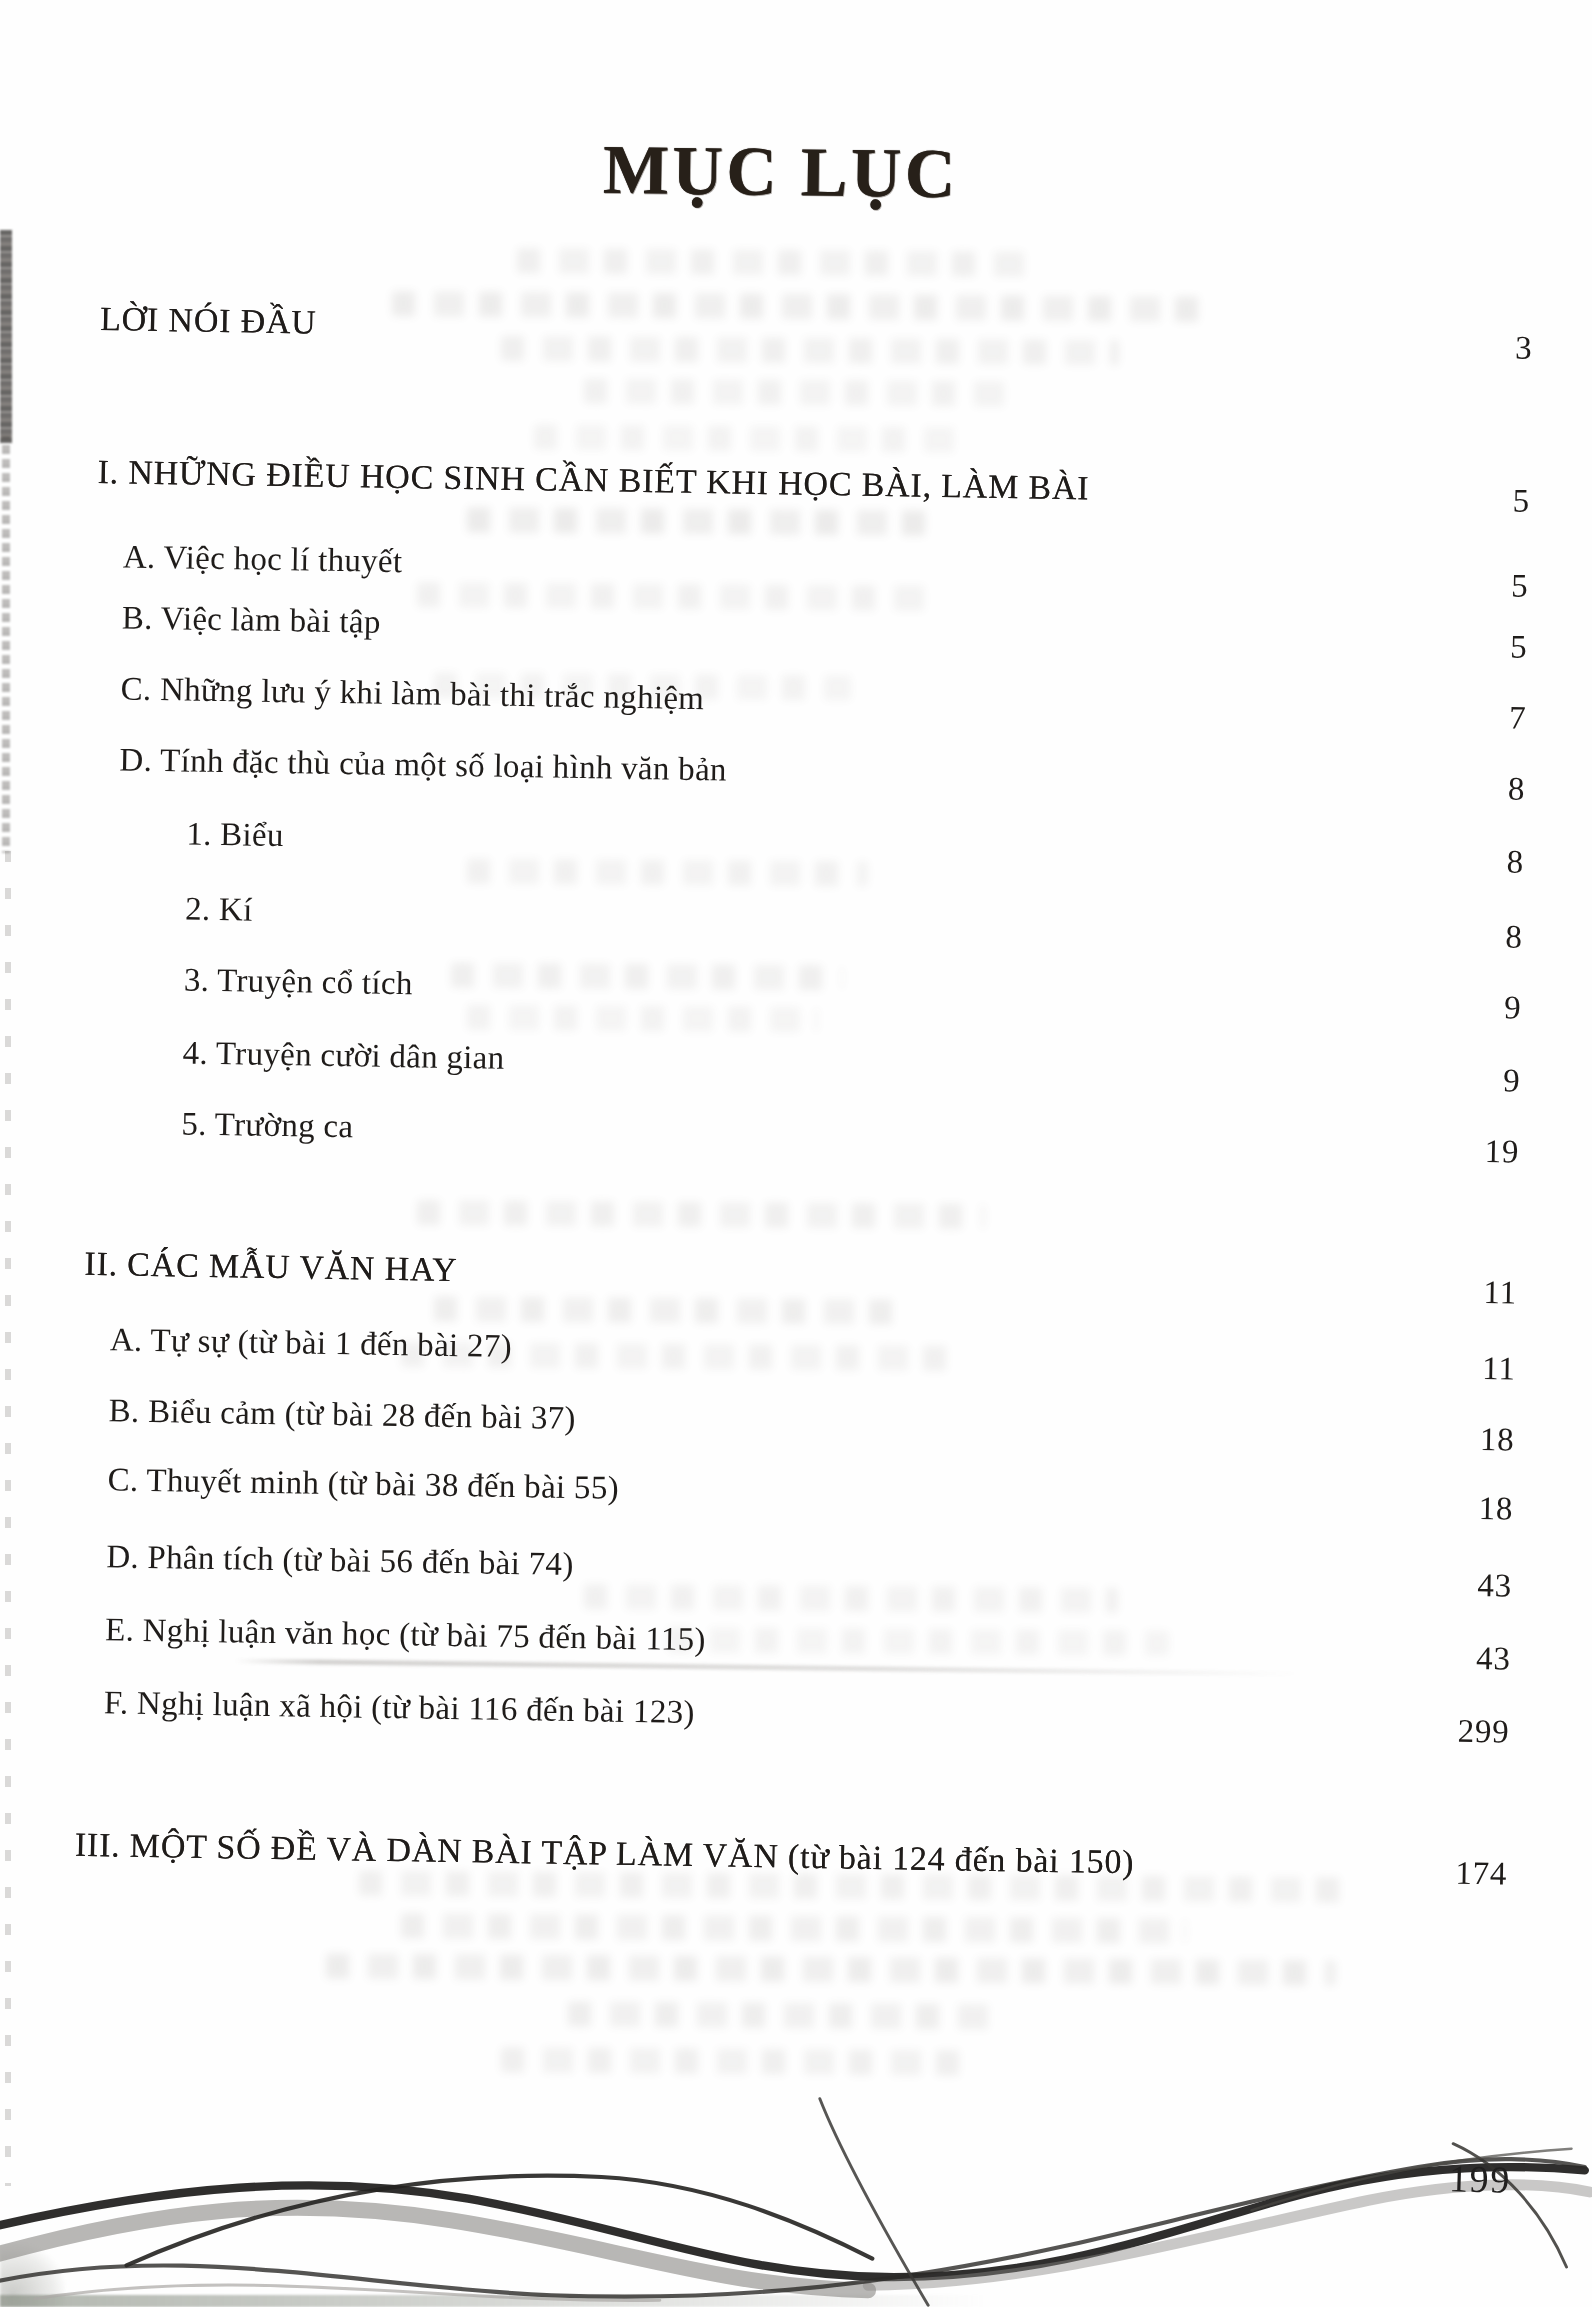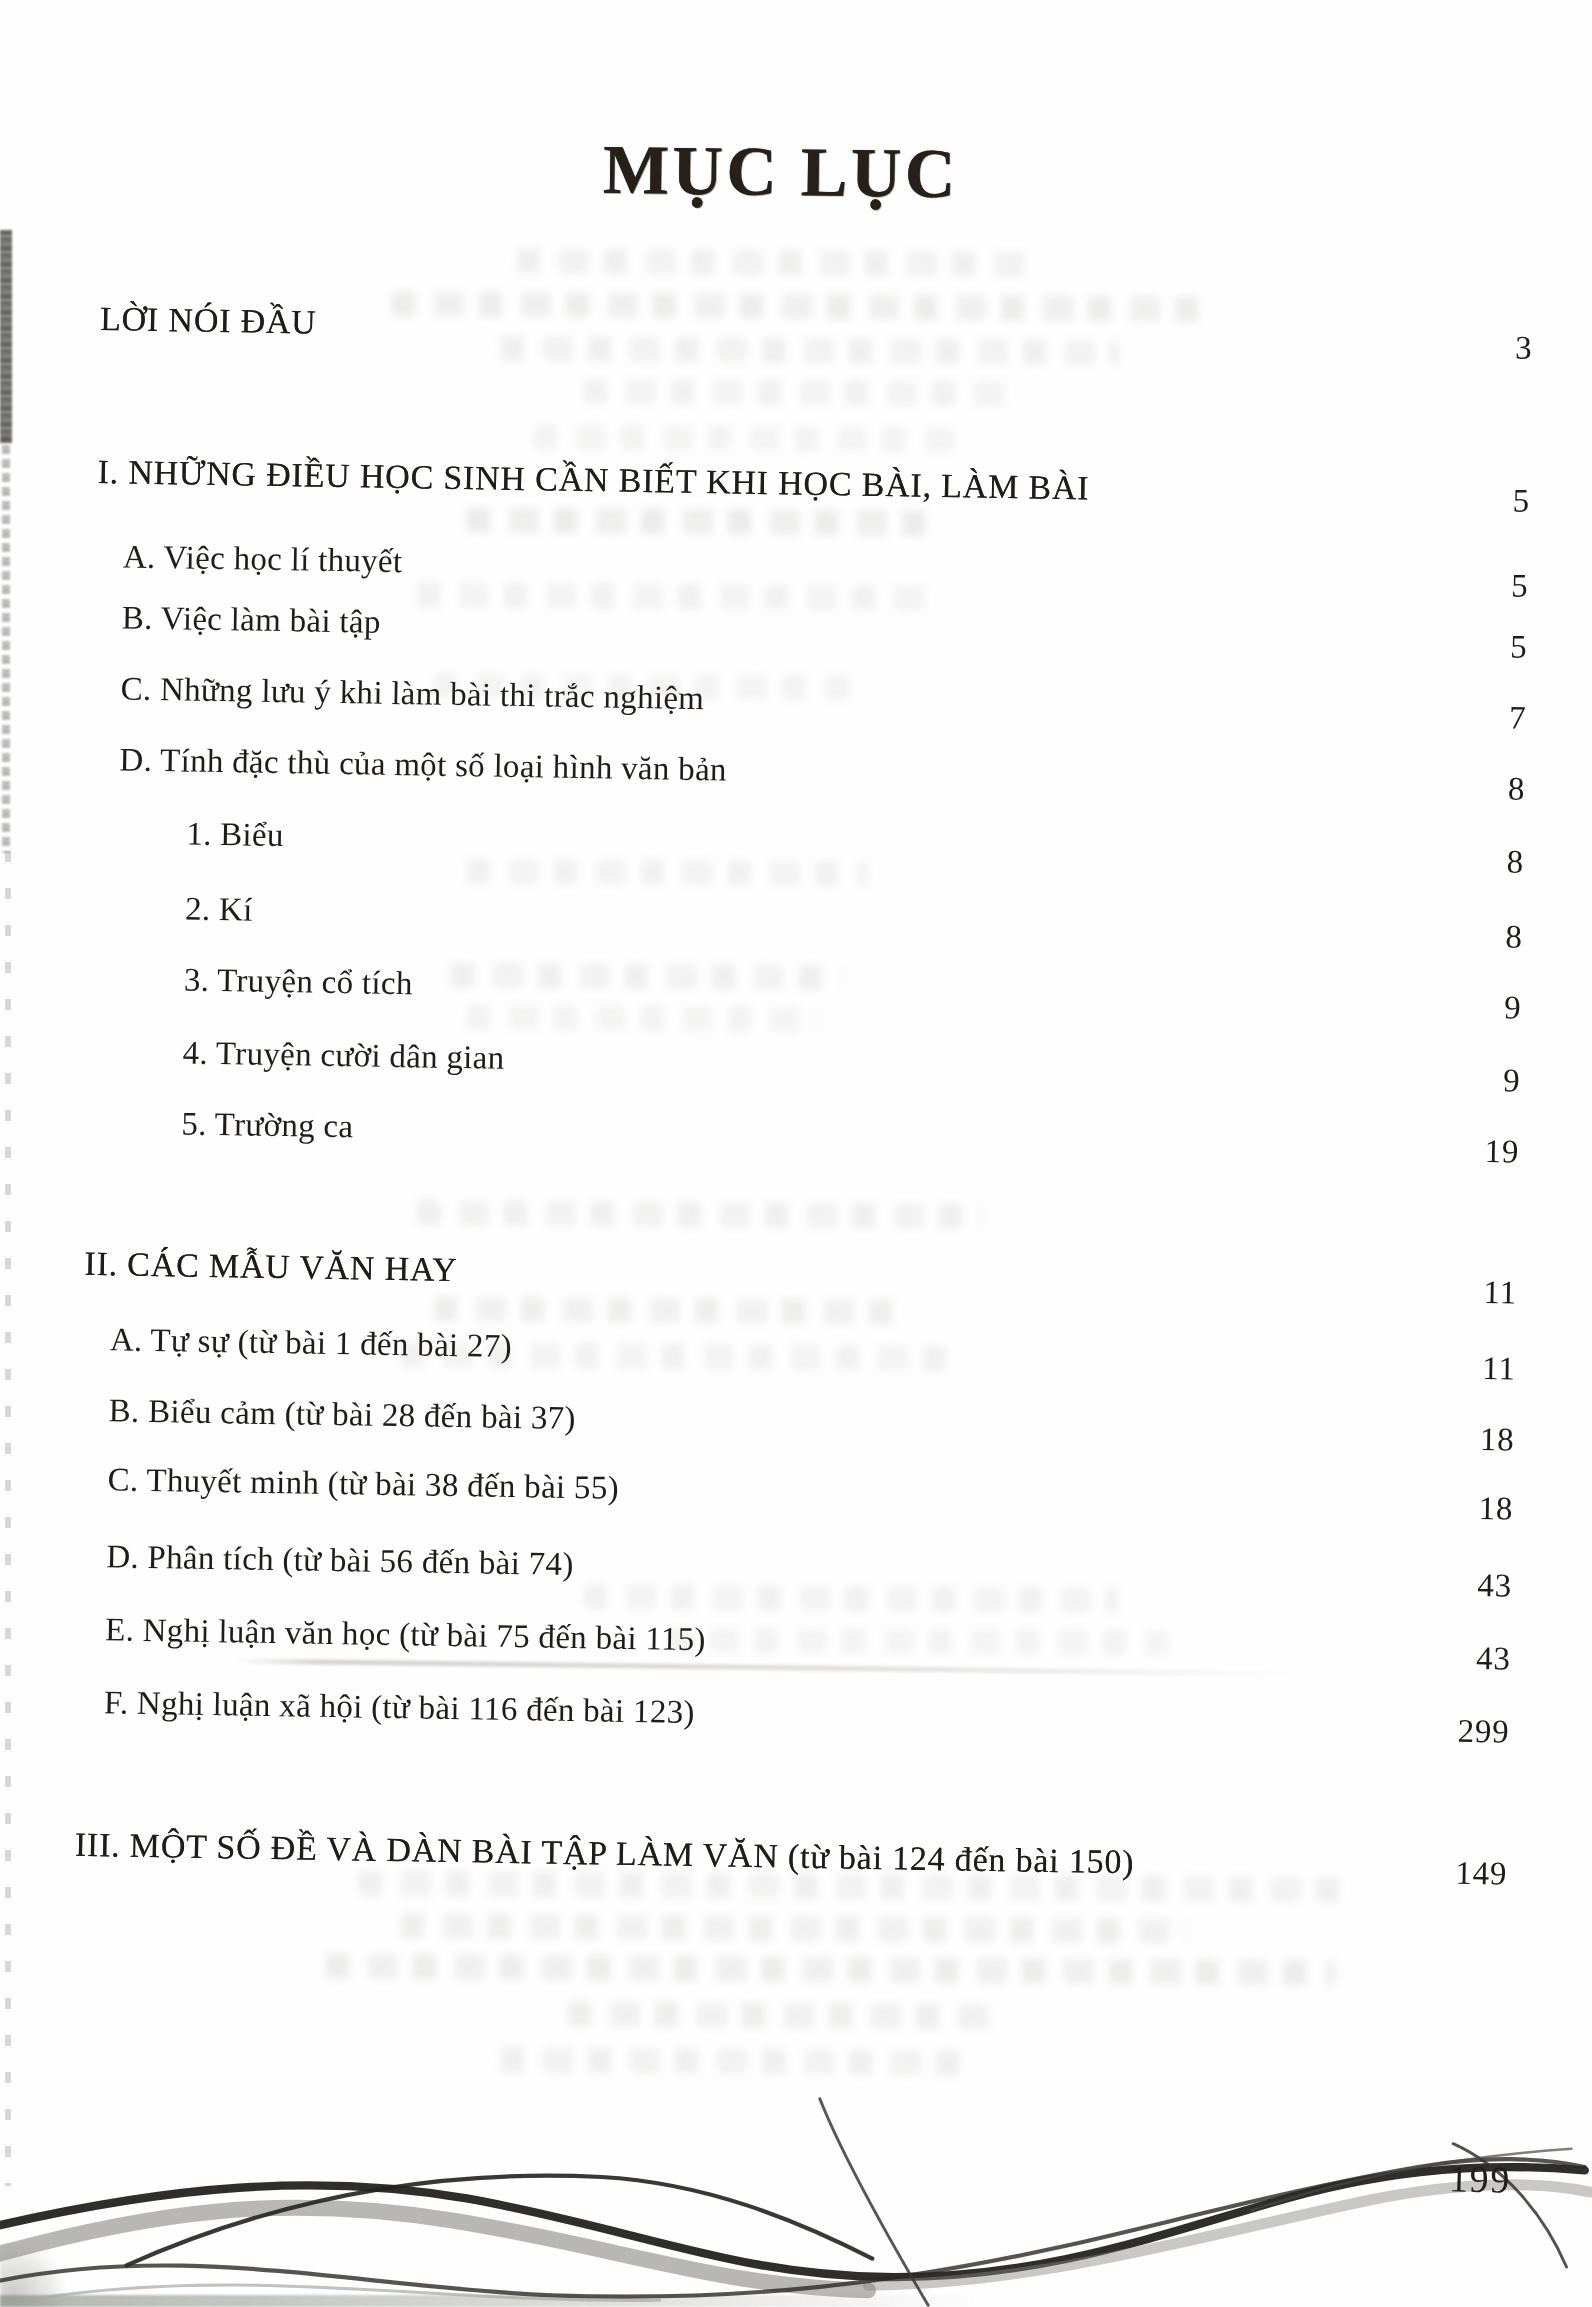--- a/index.html
+++ b/index.html
@@ -202,21 +202,21 @@
       <span class="toc-page">43</span>
     </div>
 
     <div class="toc-row lvl1" style="top: 1683px;">
       <span class="toc-label">F. Nghị luận xã hội (từ bài 116 đến bài 123)</span>
       <span class="toc-page">299</span>
     </div>
 
     <div class="toc-row lvl0" style="top: 1825px;">
       <span class="toc-label">III. MỘT SỐ ĐỀ VÀ DÀN BÀI TẬP LÀM VĂN (từ bài 124 đến bài 150)</span>
-      <span class="toc-page">149</span>
+      <span class="toc-page">174</span>
     </div>
   </div>
 
   <div class="bt" style="left:517px;top:250px;width:517px;opacity:.10"></div>
   <div class="bt" style="left:392px;top:294px;width:818px;opacity:.12"></div>
   <div class="bt" style="left:501px;top:338px;width:618px;opacity:.10"></div>
   <div class="bt" style="left:584px;top:380px;width:434px;opacity:.09"></div>
   <div class="bt" style="left:534px;top:426px;width:434px;opacity:.08"></div>
   <div class="bt" style="left:467px;top:509px;width:467px;opacity:.13"></div>
   <div class="bt" style="left:417px;top:584px;width:517px;opacity:.09"></div>

